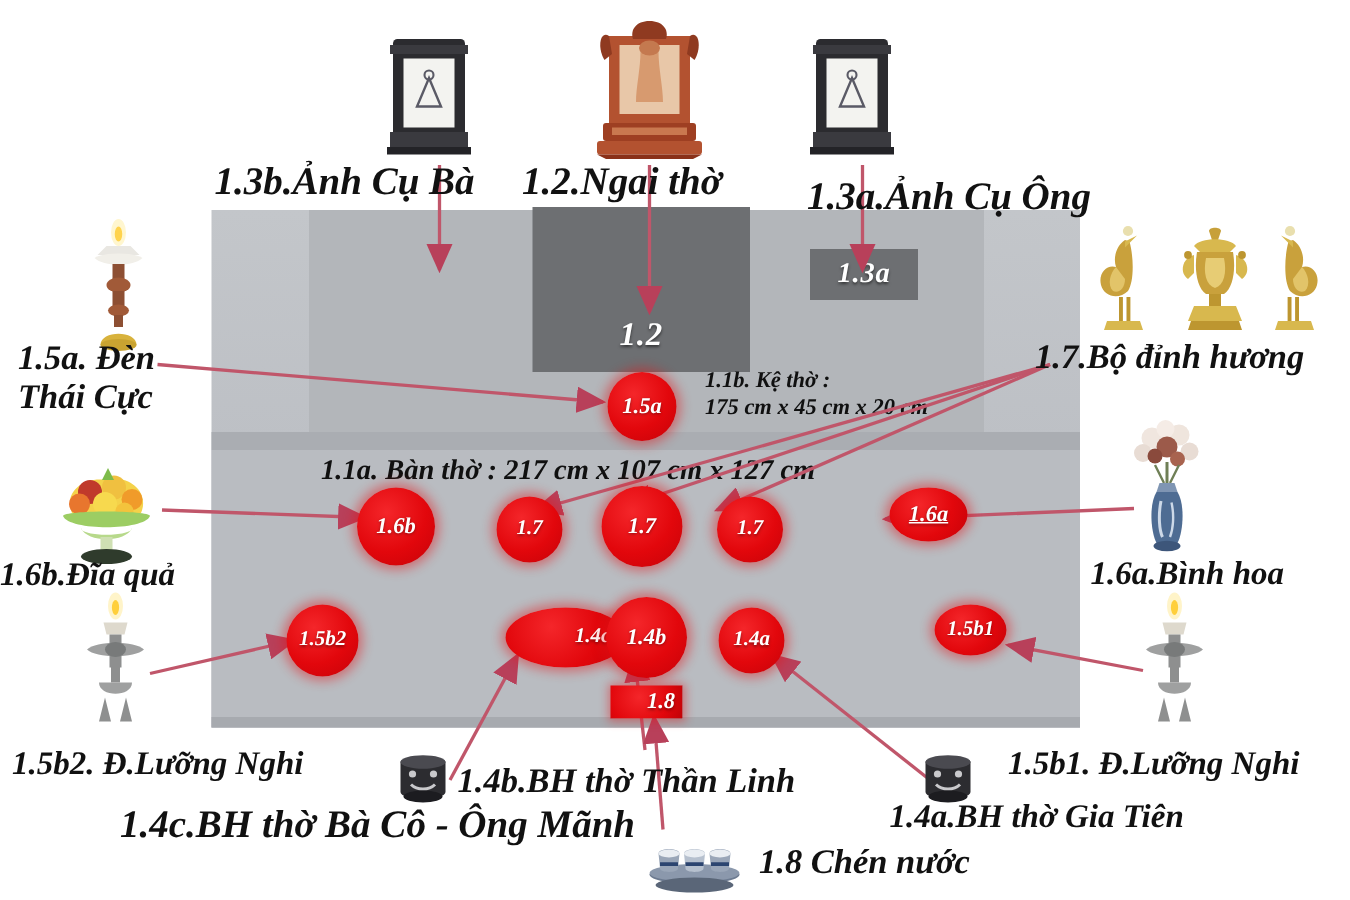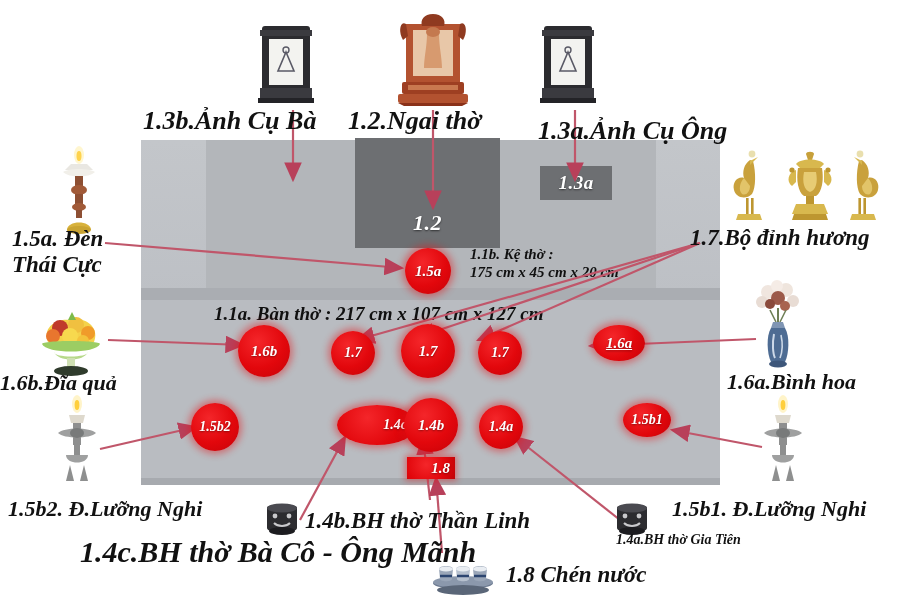--- a/index.html
+++ b/index.html
@@ -376,27 +376,27 @@
 
   <div class="lbl" style="left:538px;top:106px;font-size:26px;margin-top:10px;">1.3a.Ảnh Cụ Ông</div>
 
   <div class="lbl" style="left:12px;top:226px;font-size:23px;">1.5a. Đèn
 Thái Cực</div>
 
   <div class="lbl" style="left:0px;top:371px;font-size:22px;">1.6b.Đĩa quả</div>
 
   <div class="lbl" style="left:8px;top:497px;font-size:22px;">1.5b2. Đ.Lưỡng Nghi</div>
 
-  <div class="lbl" style="left:80px;top:535px;font-size:30px;">1.4c.BH thờ Bà Cô - Ông Mãnh</div>
+  <div class="lbl" style="left:80px;top:535px;font-size:26px;">1.4c.BH thờ Bà Cô - Ông Mãnh</div>
 
   <div class="lbl" style="left:305px;top:508px;font-size:23px;">1.4b.BH thờ Thần Linh</div>
 
   <div class="lbl" style="left:506px;top:562px;font-size:23px;">1.8 Chén nước</div>
 
-  <div class="lbl" style="left:616px;top:532px;font-size:14px;">1.4a.BH thờ  Gia Tiên</div>
+  <div class="lbl" style="left:593px;top:532px;font-size:22px;">1.4a.BH thờ  Gia Tiên</div>
 
   <div class="lbl" style="left:672px;top:497px;font-size:22px;">1.5b1. Đ.Lưỡng Nghi</div>
 
   <div class="lbl" style="left:727px;top:370px;font-size:22px;">1.6a.Bình hoa</div>
 
   <div class="lbl" style="left:690px;top:225px;font-size:23px;">1.7.Bộ đỉnh hương</div>
 
 </div>
 
 </body></html>

